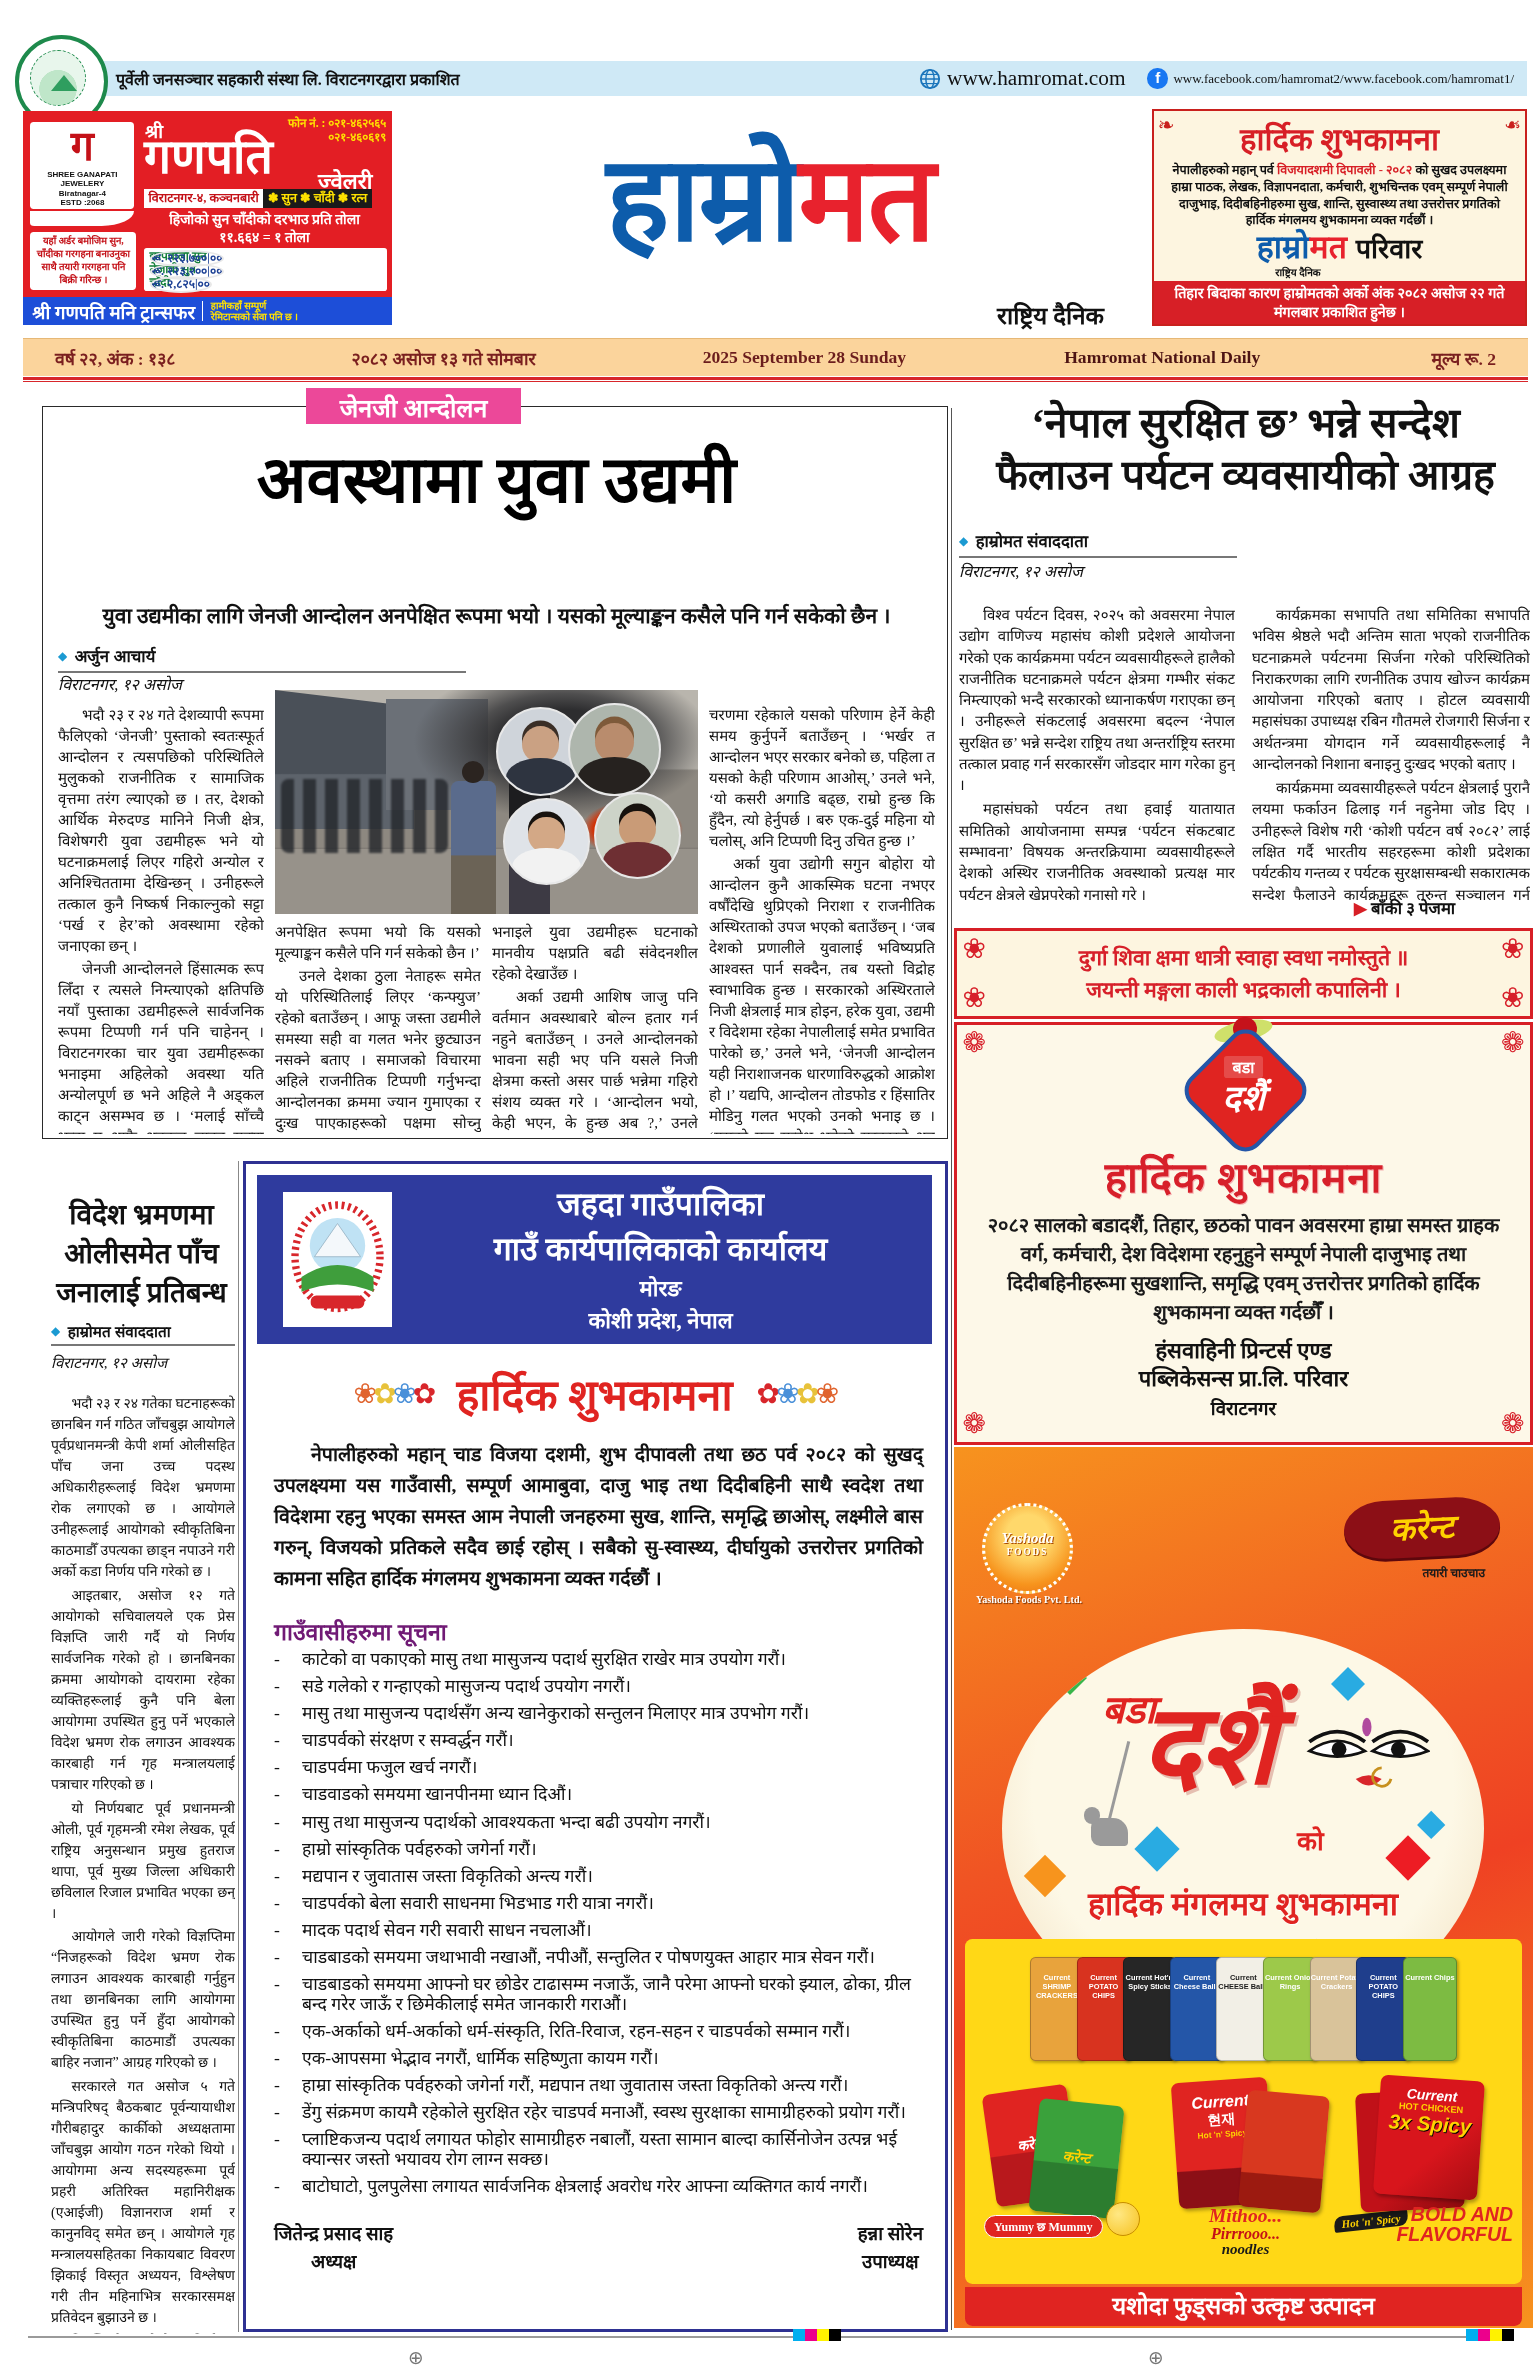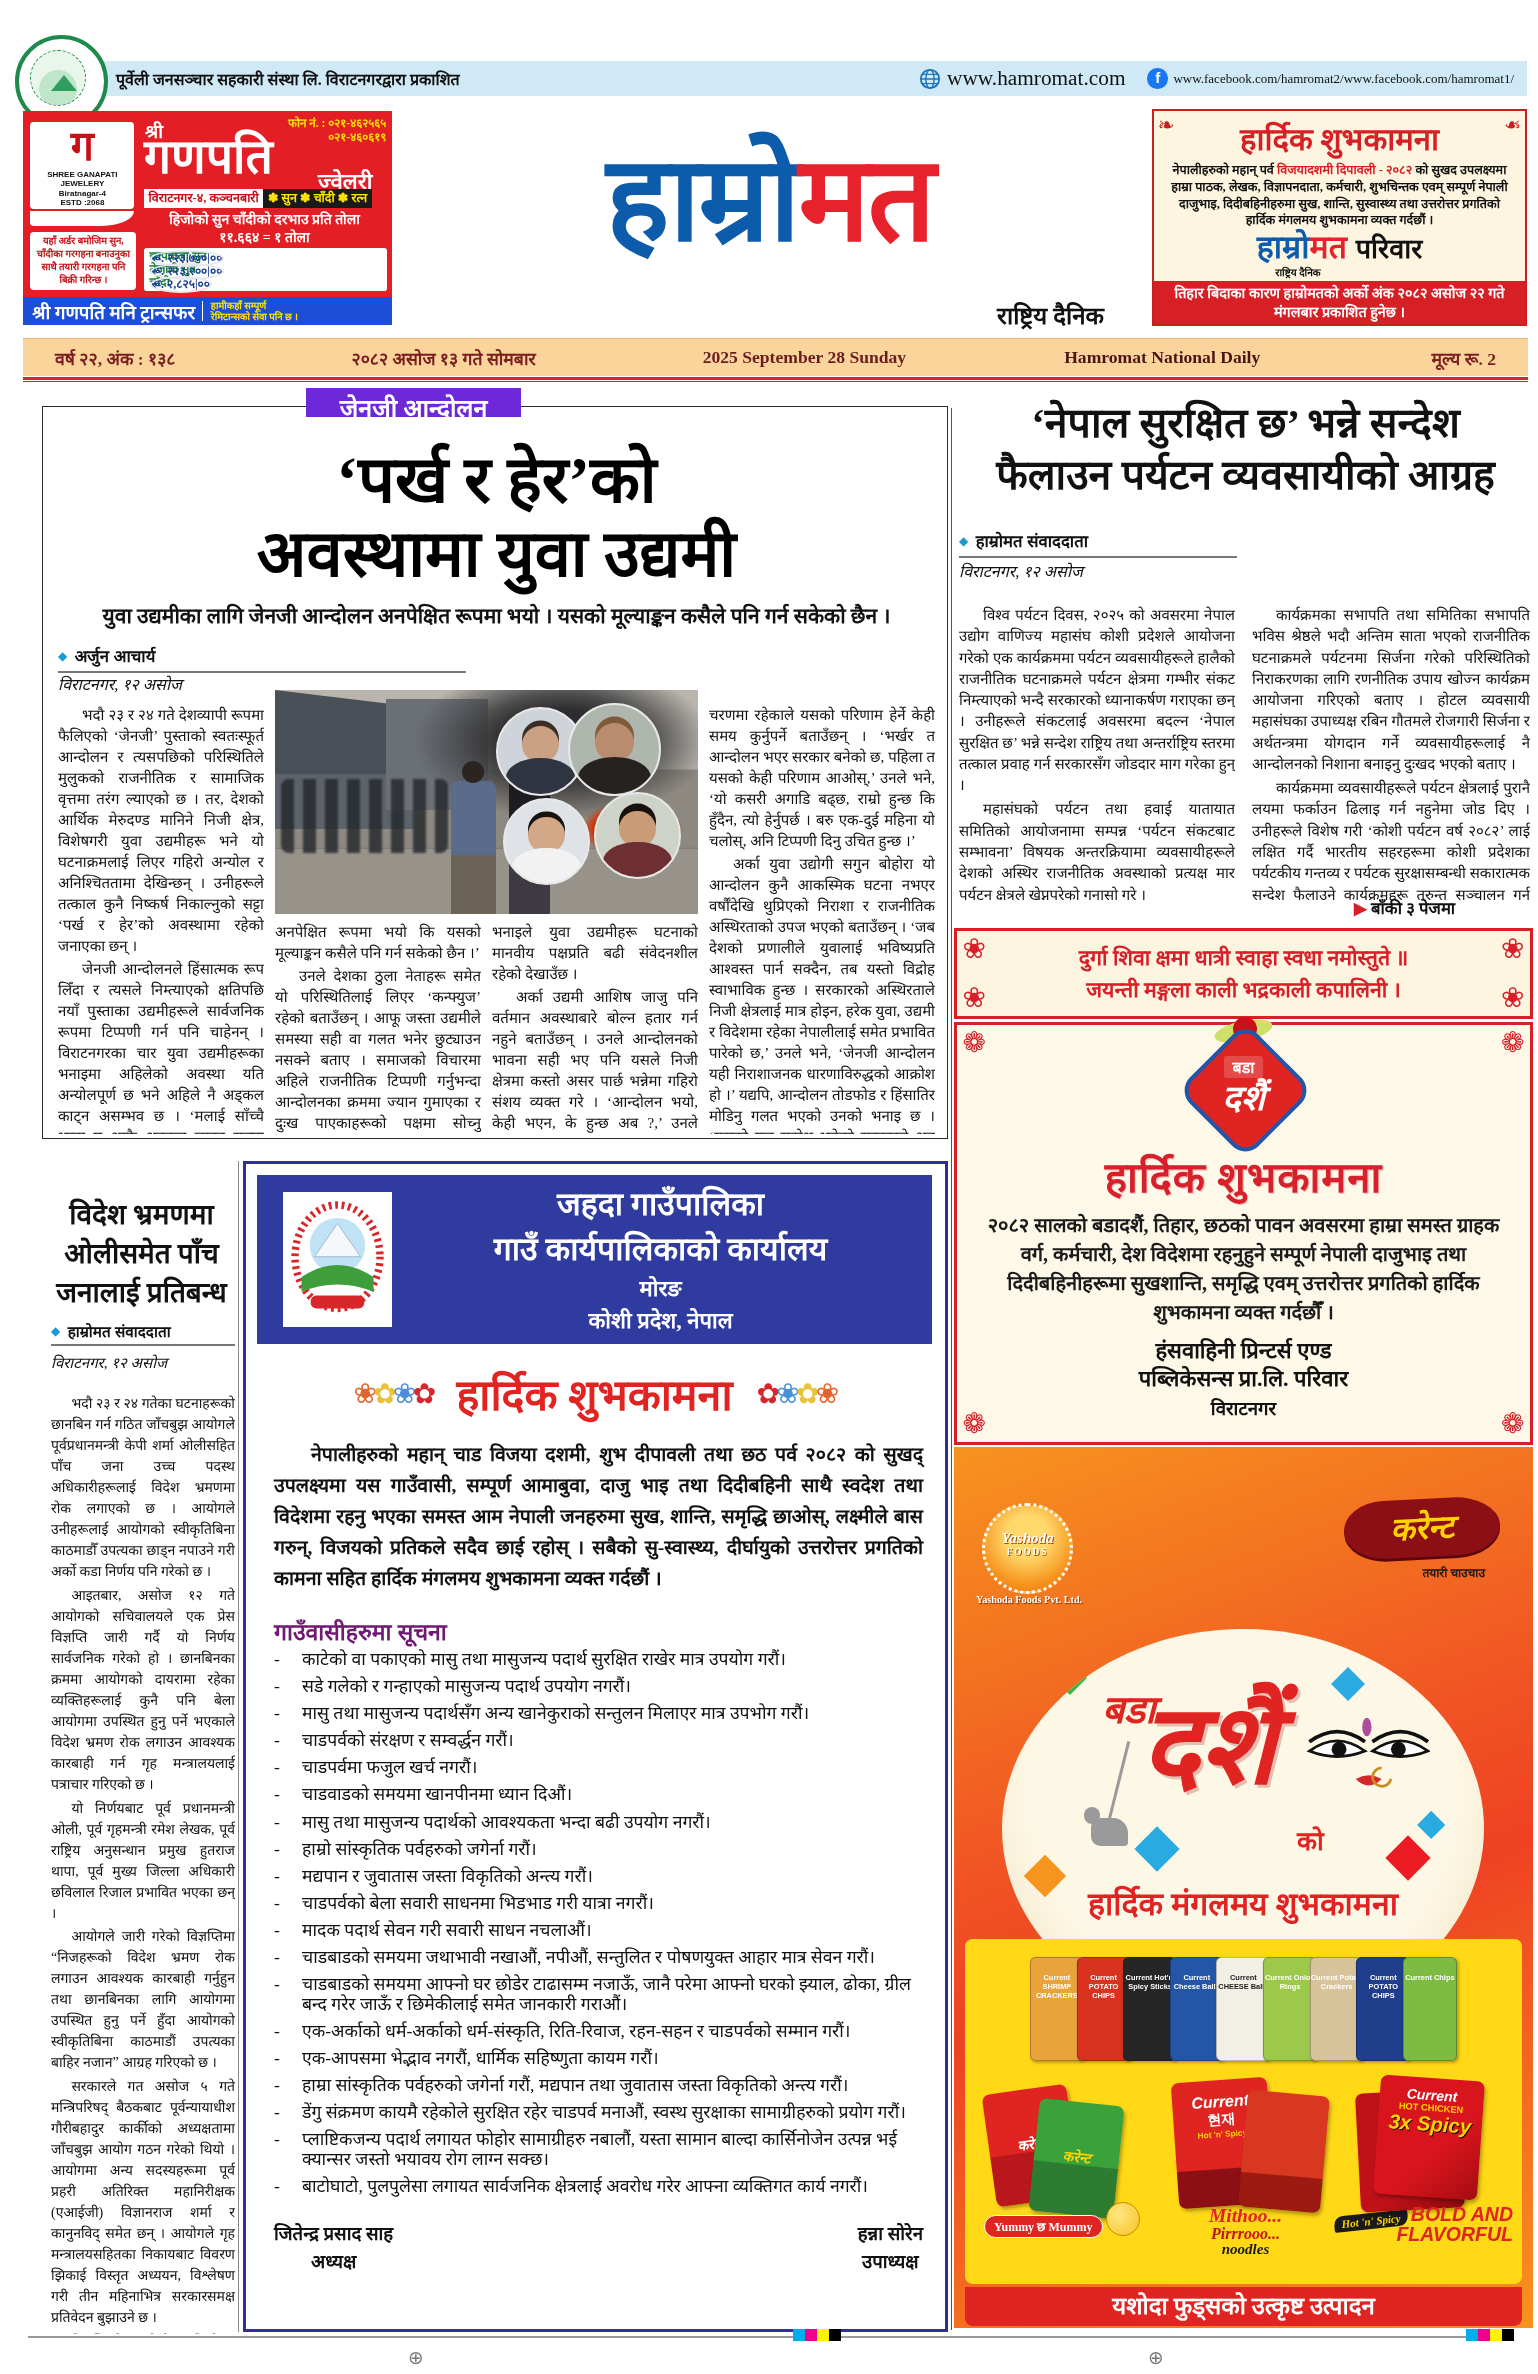--- a/index.html
+++ b/index.html
@@ -73,21 +73,21 @@
 
   
   .datebar{left:23px;top:338px;width:1505px;height:37px;background:#fbd49c;display:flex;align-items:center;
            font-size:17.6px;font-weight:bold;color:#7a1f1f;border-top:0.9px solid #e6b877;}
   .datebar span{white-space:nowrap;}
   .rule-red1{left:23px;top:377px;width:1505px;height:2.8px;background:#d8262b;}
   .rule-red2{left:23px;top:381px;width:1505px;height:0.9px;background:#d8262b;}
 
   
   .mainbox{left:42px;top:406px;width:906px;height:733px;border:1.9px solid #2a2a2a;box-sizing:border-box;}
-  .kicker{left:306px;top:388px;width:215px;height:29px;background:#6d28d9;color:#fff;
+  .kicker{left:306px;top:388px;width:215px;height:36px;background:#ec4899;color:#fff;
           font-size:25px;font-weight:bold;text-align:center;line-height:41px;}
   .mh{left:56px;top:443px;width:881px;text-align:center;font-weight:bold;font-size:65px;line-height:74px;color:#000;}
   .msub{left:70px;top:601px;width:853px;text-align:center;font-weight:bold;font-size:21px;}
   .byline{display:flex;align-items:center;font-family:"Liberation Sans",sans-serif;}
   .byline .dia{color:#1b9ad2;font-size:12px;margin-right:7.4px;}
   .byline .nm{font-size:16.7px;font-weight:bold;}
   .byrule{height:1.9px;background:#777;}
   .dateline{font-style:italic;font-size:16px;}
   .colp{font-size:15px;line-height:21px;}
   .colp p{margin:0 0 1.9px 0;text-indent:24px;}
@@ -355,21 +355,20 @@
   <span style="margin-left:167px;color:#6b1d1d;">2025 September 28 Sunday</span>
   <span style="margin-left:158px;color:#4d1414;">Hamromat National Daily</span>
   <span style="margin-left:auto;margin-right:32px;">मूल्य रू. 2</span>
 </div>
 <div class="abs rule-red1"></div>
 <div class="abs rule-red2"></div>
 
 <div class="abs mainbox"></div>
 <div class="abs kicker">जेनजी आन्दोलन</div>
 <div class="abs mh">
-  <div>‘पर्ख र हेर’को</div>
   <div>अवस्थामा युवा उद्यमी</div>
 </div>
 <div class="abs msub">युवा उद्यमीका लागि जेनजी आन्दोलन अनपेक्षित रूपमा भयो । यसको मूल्याङ्कन कसैले पनि गर्न सकेको छैन ।</div>
 <div class="abs" style="left:58px;top:644px;width:408px;">
   <div class="byline">
       <span class="dia">◆</span>
     <span class="nm">अर्जुन आचार्य</span>
     </div>
   <div class="byrule" style="margin-top:3.7px;"></div>
 </div>

